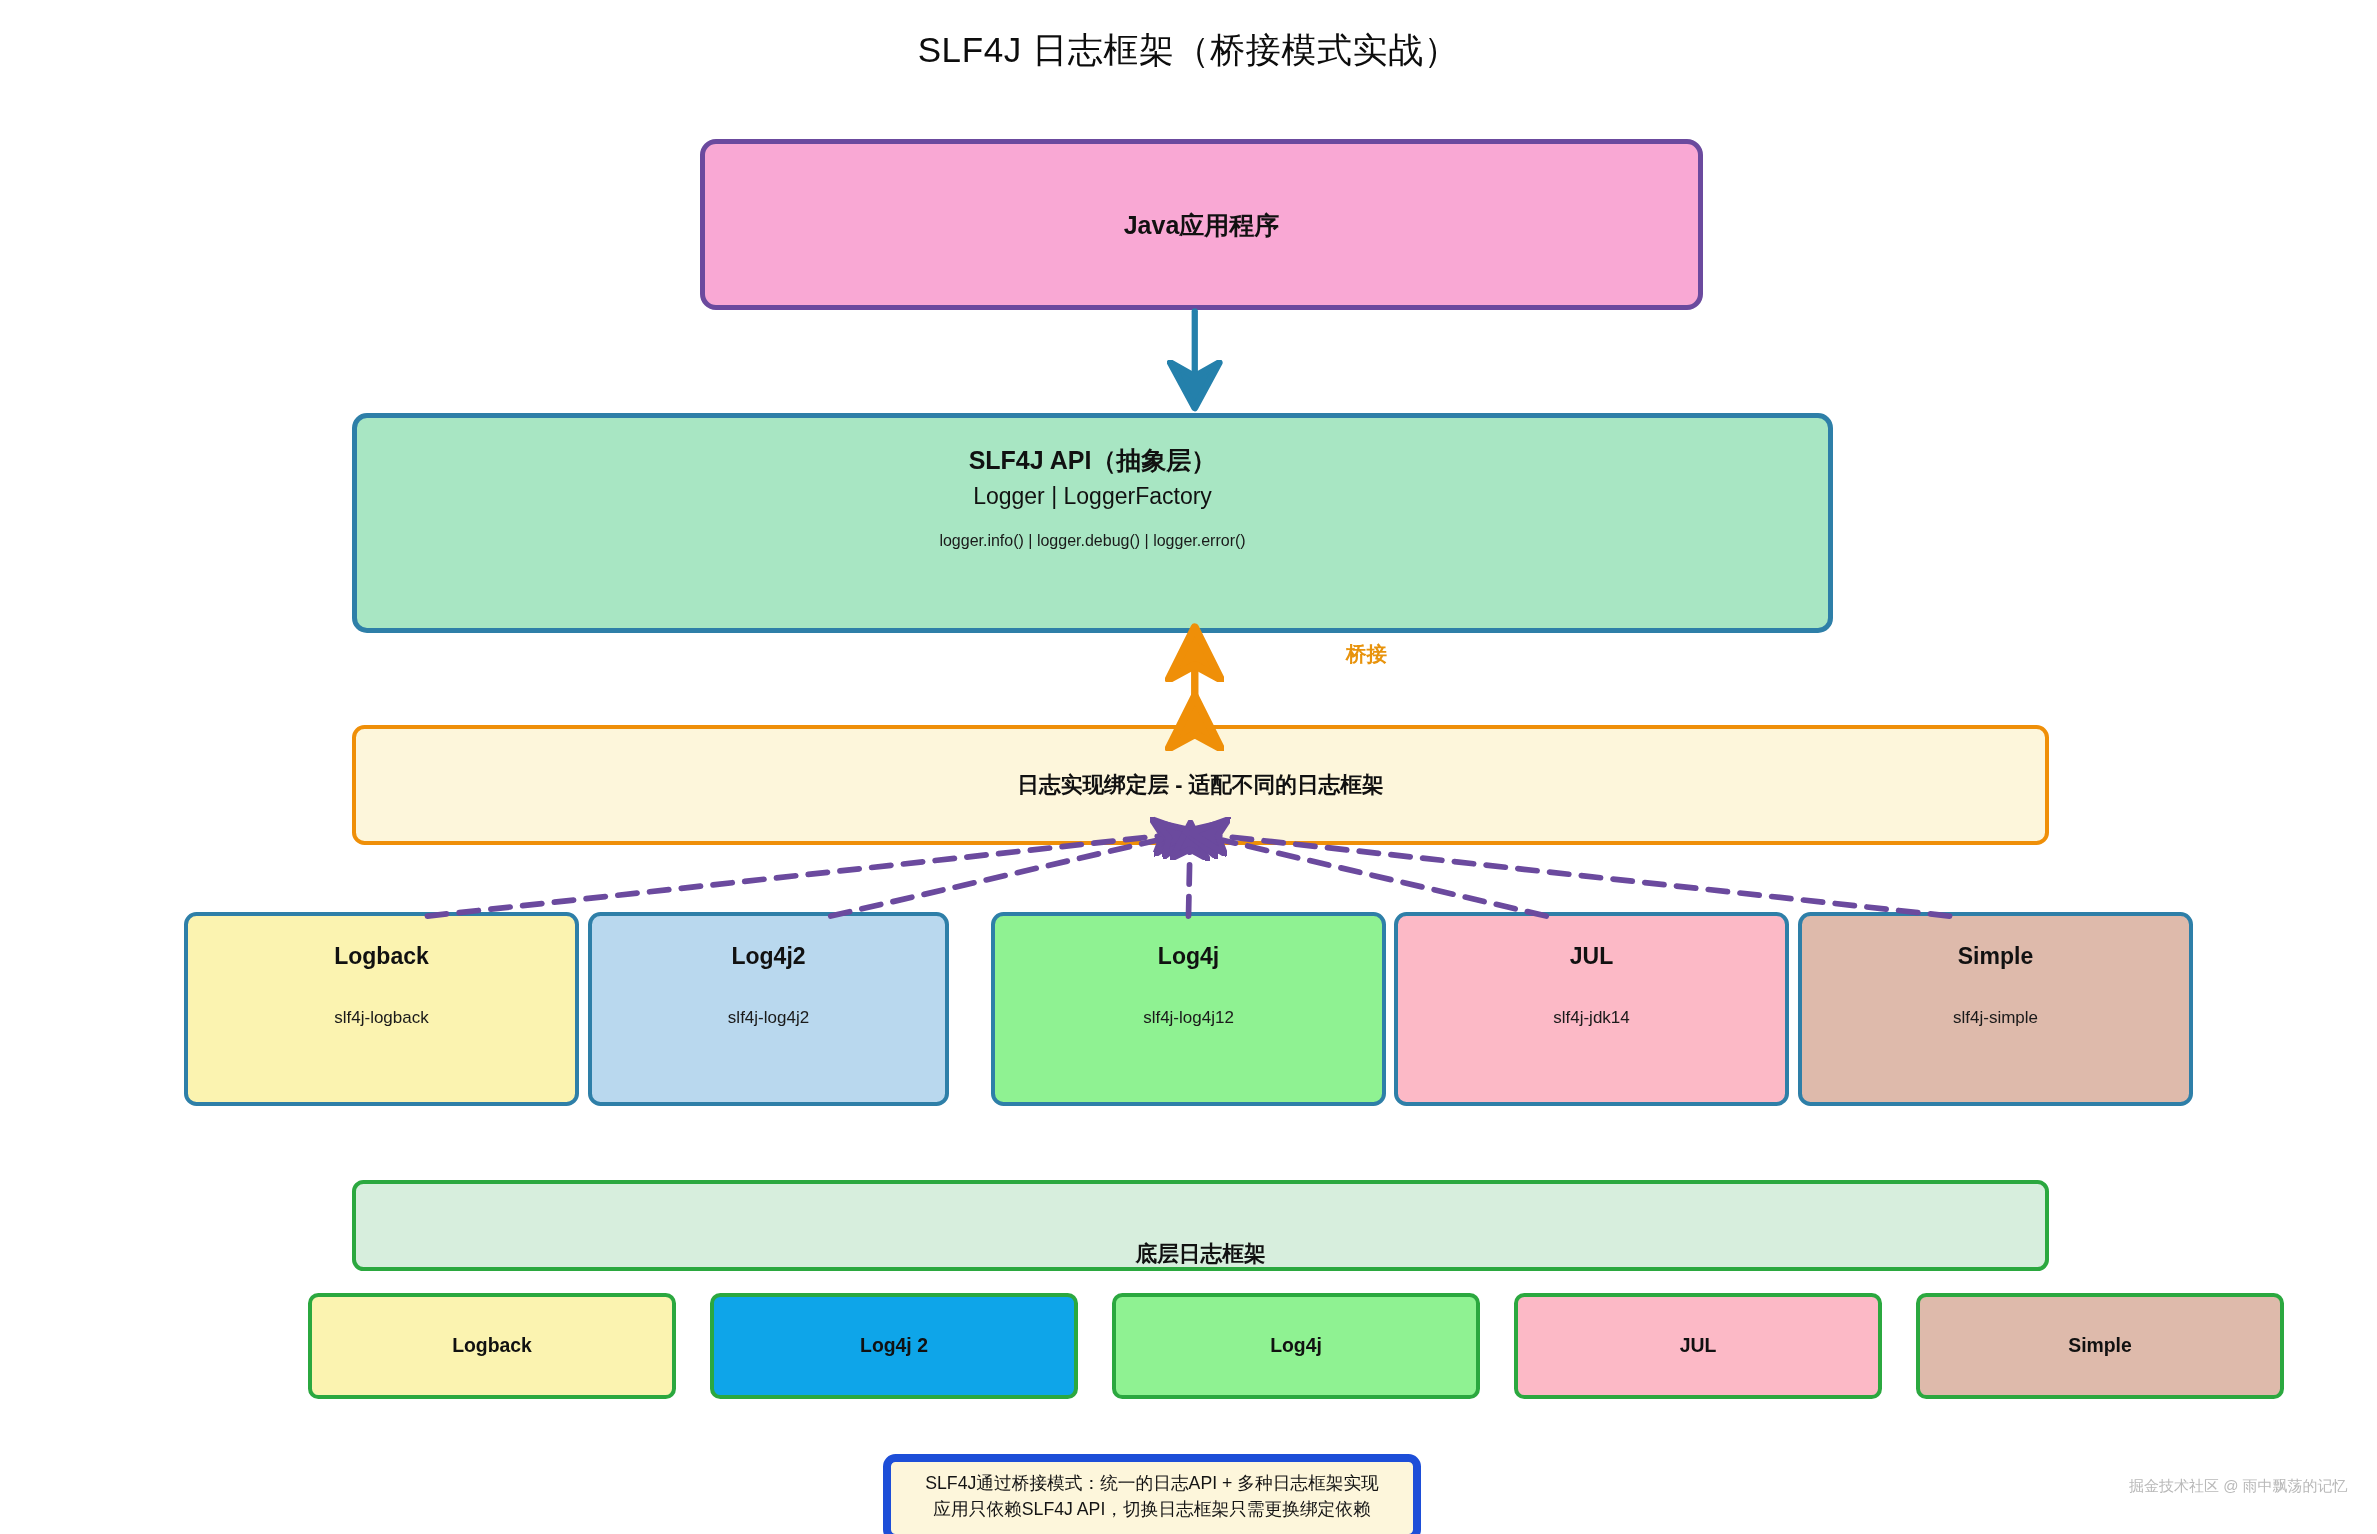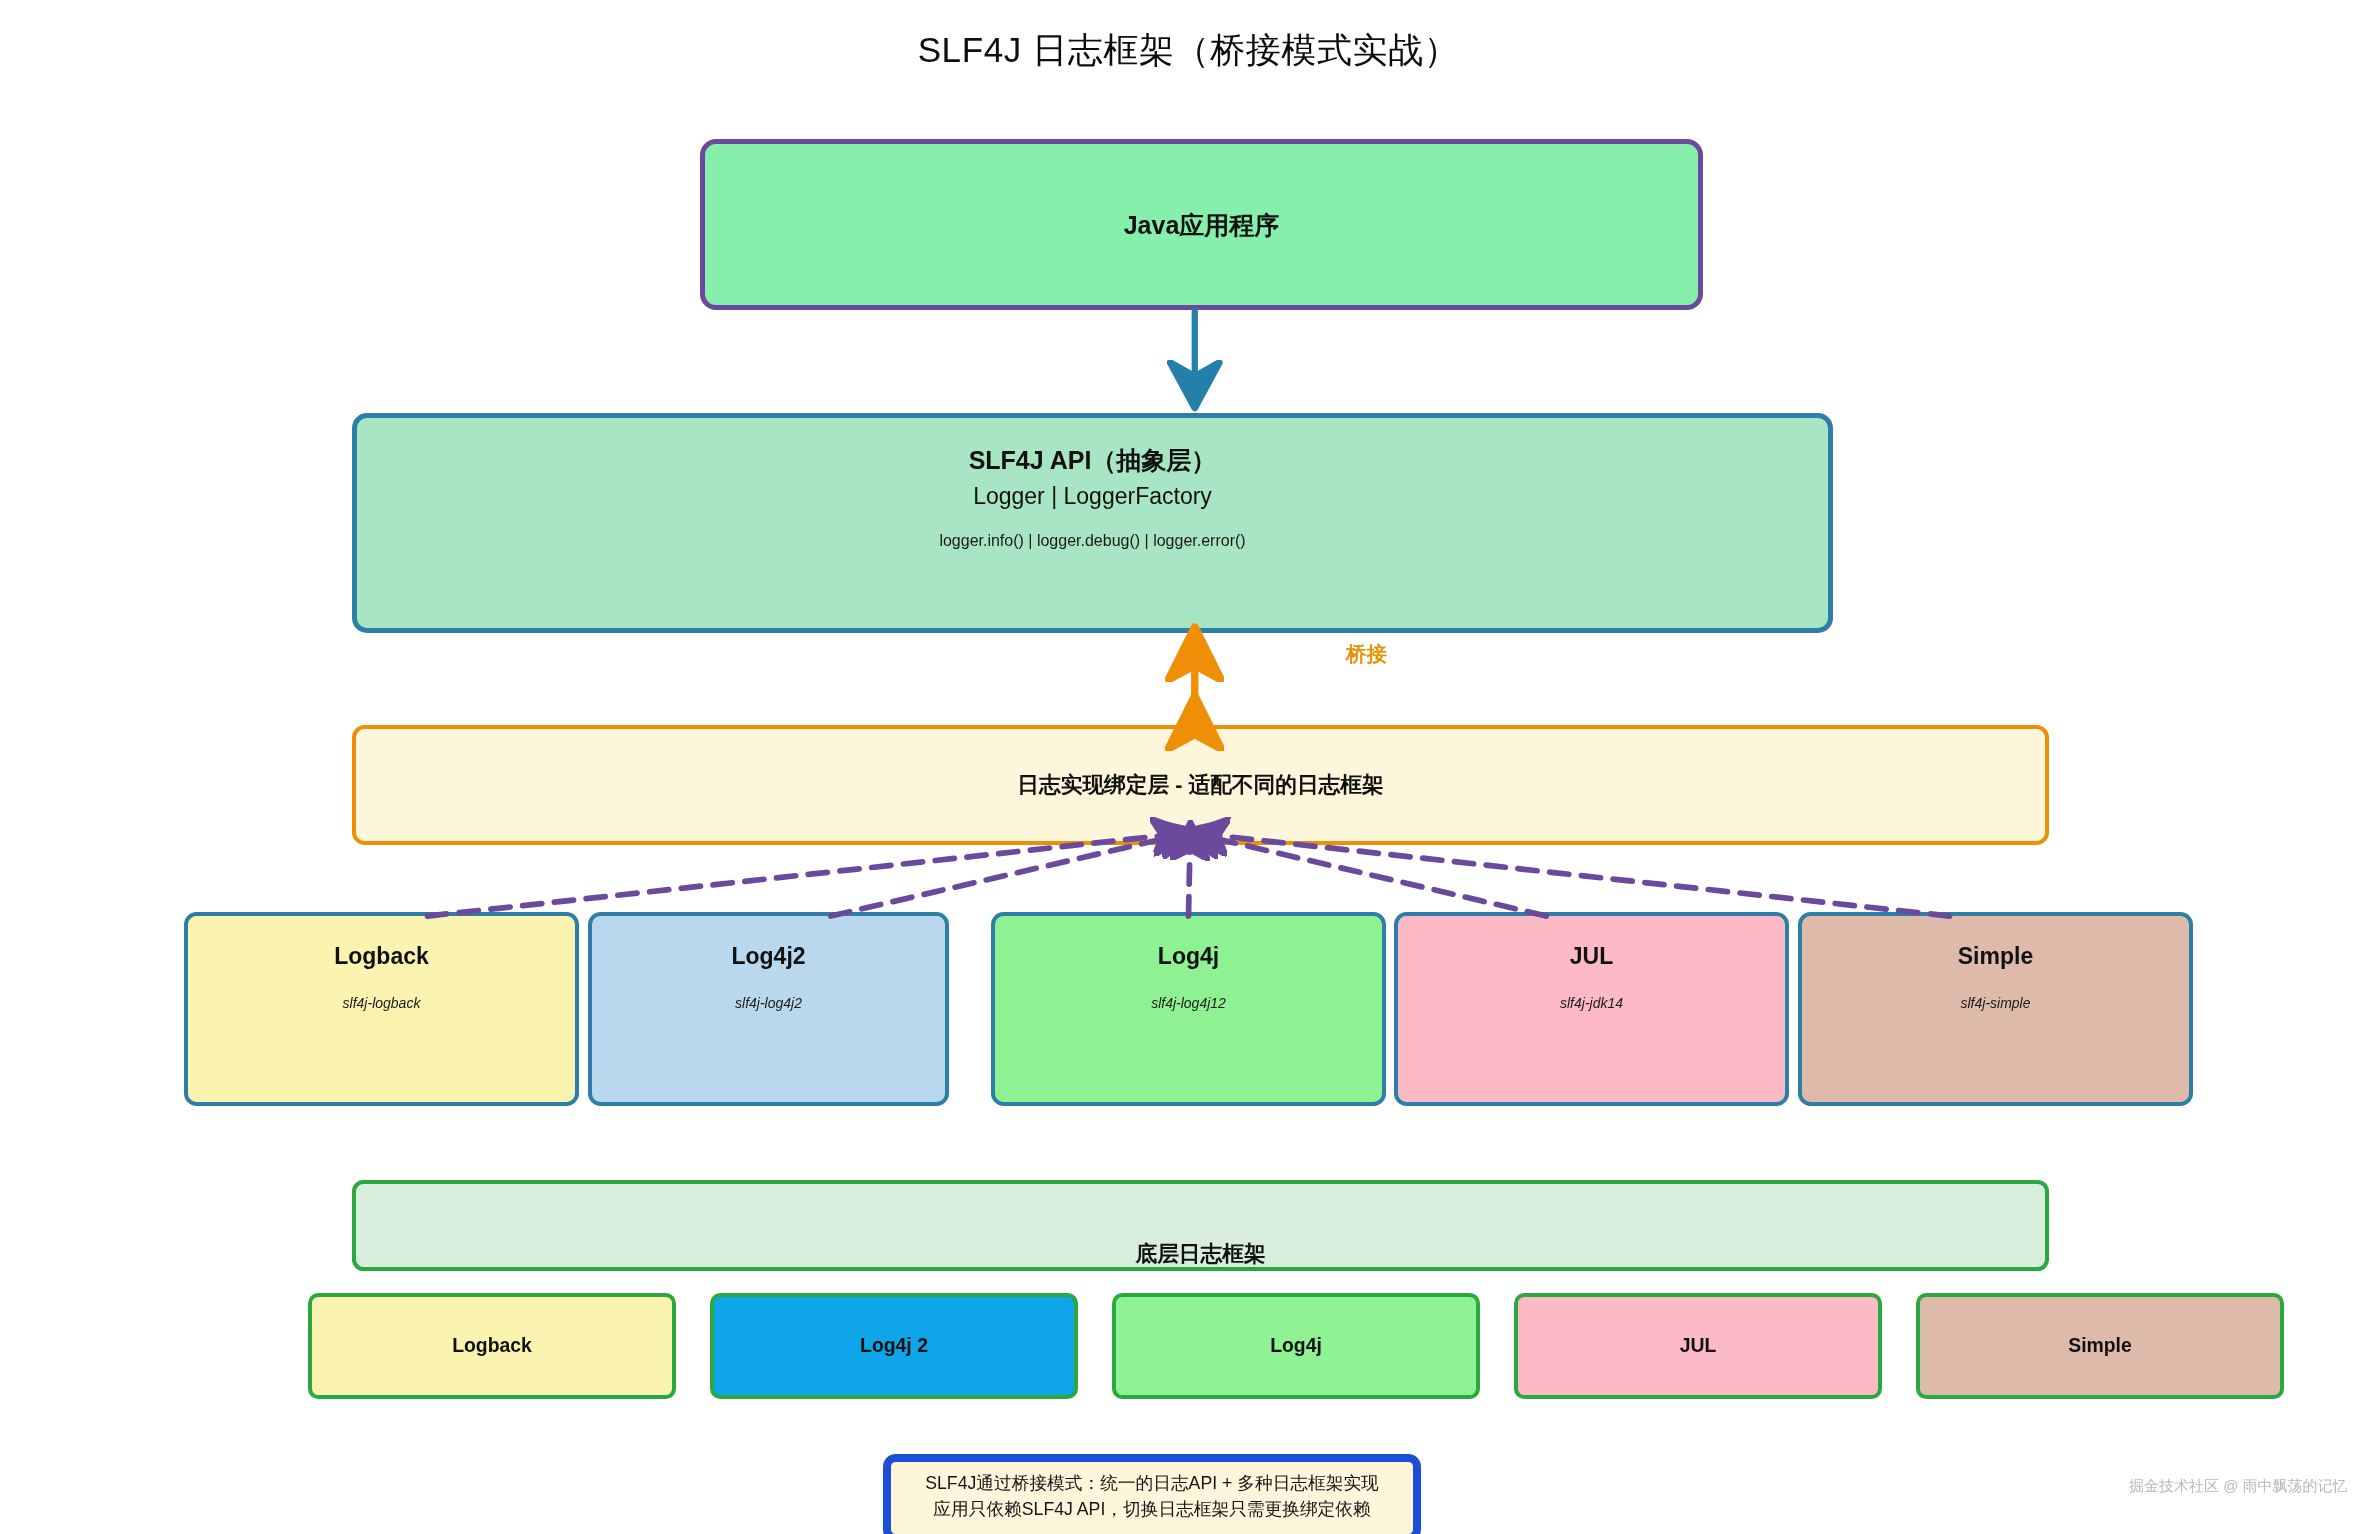--- a/index.html
+++ b/index.html
@@ -56,21 +56,21 @@
 
   
   #java-app {
     left: 700px;
     top: 139px;
     width: 1003px;
     height: 171px;
     border-width: 5.1px;
     border-color: #6b4a9e;
     border-radius: 16px;
-    background: #86efac;
+    background: #f9a8d4;
     justify-content: center;
   }
   #java-app .box-title { font-size: 25px; }
 
   
   #slf4j-api {
     left: 352px;
     top: 413px;
     width: 1481px;
     height: 220px;
@@ -125,23 +125,22 @@
     top: 912px;
     height: 194px;
     border-width: 4.6px;
     border-color: #2e7fa8;
     border-radius: 12.5px;
     justify-content: flex-start;
     padding-top: 27px;
   }
   .binding-box .box-title { font-size: 23px; }
   .binding-box .box-sub {
-    font-size: 14px;
-    margin-top: 23px;
-    font-style: italic;
+    font-size: 17px;
+    margin-top: 36px;
   }
 
   
   #underlying-band {
     left: 352px;
     top: 1180px;
     width: 1697px;
     height: 91px;
     border-width: 4.6px;
     border-color: #2ba83f;

